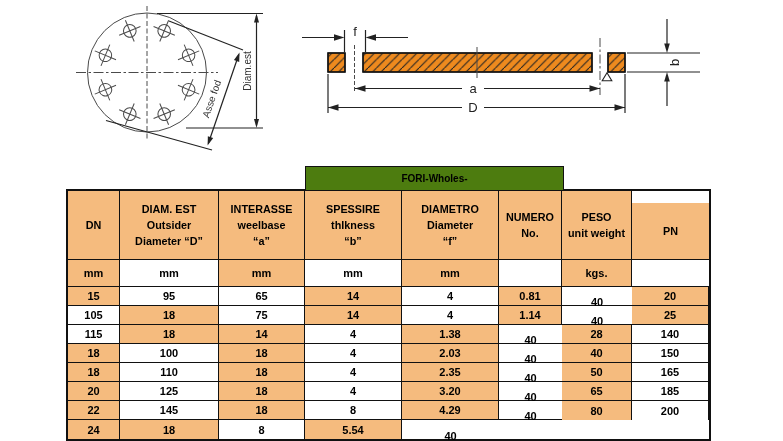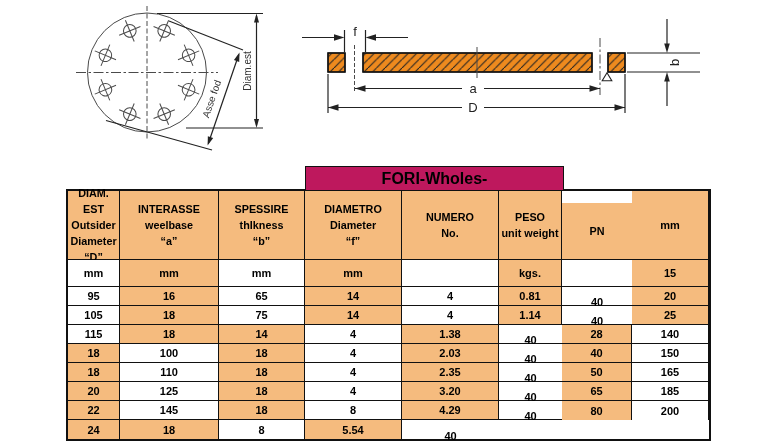--- a/index.html
+++ b/index.html
@@ -7,23 +7,23 @@
         font-family:"Liberation Sans", sans-serif;color:#000;}
   svg text{font-family:"Liberation Sans", sans-serif;}
   .thin{stroke:var(--drawing-line);stroke-width:1;fill:none;}
   .med{stroke:#222;stroke-width:1.2;fill:none;}
   .arrow{fill:#222;stroke:none;}
   .dlabel{font-size:10px;fill:#333;}
   .slabel{font-size:13px;fill:#222;}
 
   .spec-table{position:absolute;left:66px;top:166px;}
   .fori-box{position:absolute;left:239px;top:0;width:257px;height:23px;
-            border:1.5px solid #111;border-bottom:none;background:#be185d;
+            border:1.5px solid #111;border-bottom:none;background:#4d7c0f;
             display:flex;align-items:center;justify-content:center;
-            font-size:16px;font-weight:bold;}
+            font-size:10px;font-weight:bold;}
   .grid{margin-top:23px;display:grid;
         grid-template-columns:52px 99px 86px 97px 97px 63px 70px 77px;
         grid-template-rows:69px 27px;grid-auto-rows:19px;
         border:2px solid #111;background:#fff;}
   .cell{border-right:1.5px solid #111;border-bottom:1.5px solid #111;
         display:flex;align-items:center;justify-content:center;
         font-size:11px;font-weight:bold;background:#fff;}
   .cell.c-last{border-right:none;margin-top:12px;}
   .cell.r-last{border-bottom:none;}
   .cell.head{background:var(--table-accent);flex-direction:column;
@@ -154,20 +154,25 @@
       <polygon class="arrow" points="367,72 364.2,81.5 369.8,81.5"></polygon>
       <text class="slabel" text-anchor="middle" transform="translate(379 62.5) rotate(-90)">b</text>
     </g>
     <polygon points="307,72.8 302.2,80.8 311.8,80.8" fill="#ffffff" stroke="#222" stroke-width="1.1"></polygon>
   </svg>
 
   <div class="spec-table">
     <div class="fori-box">FORI-Wholes-</div>
     <div class="grid">
       <div class="cell head">
+        <div>DN</div>
+        <div></div>
+        <div></div>
+      </div>
+      <div class="cell head">
         <div>DIAM. EST</div>
         <div>Outsider</div>
         <div>Diameter  “D”</div>
       </div>
       <div class="cell head">
         <div>INTERASSE</div>
         <div>weelbase</div>
         <div>“a”</div>
       </div>
       <div class="cell head">
@@ -200,21 +205,20 @@
       <div class="cell unit">mm</div>
       <div class="cell unit shade">mm</div>
       <div class="cell unit">mm</div>
       <div class="cell unit shade">mm</div>
       <div class="cell unit"></div>
       <div class="cell unit shade">kgs.</div>
       <div class="cell unit c-last"></div>
 
     <div class="cell data shade">15</div>
         <div class="cell data">95</div>
-        <div class="cell data shade">16</div>
         <div class="cell data">65</div>
         <div class="cell data shade">14</div>
         <div class="cell data">4</div>
         <div class="cell data shade">0.81</div>
         <div class="cell data c-last">40</div>
         <div class="cell data shade">20</div>
         <div class="cell data">105</div>
         <div class="cell data shade">18</div>
         <div class="cell data">75</div>
         <div class="cell data shade">14</div>

